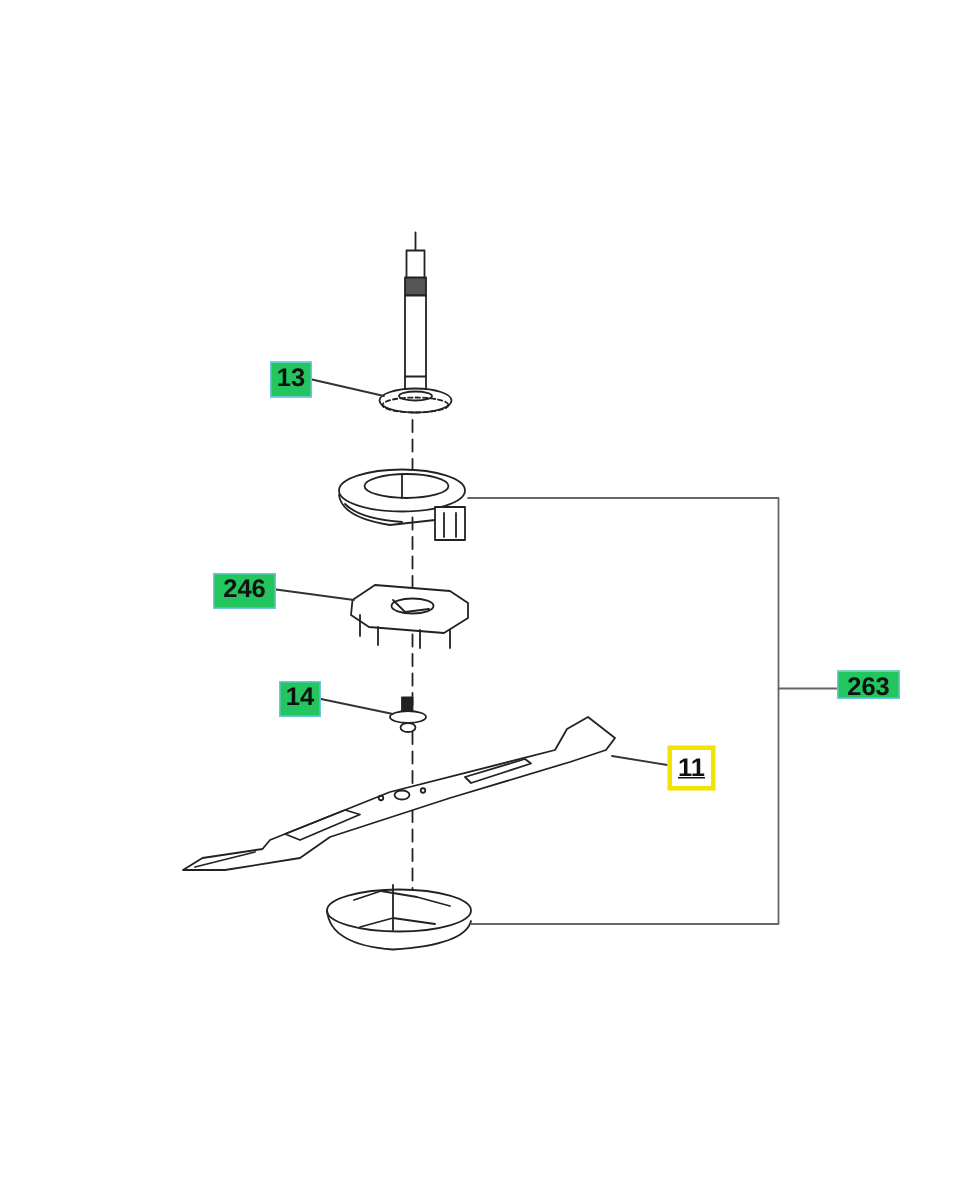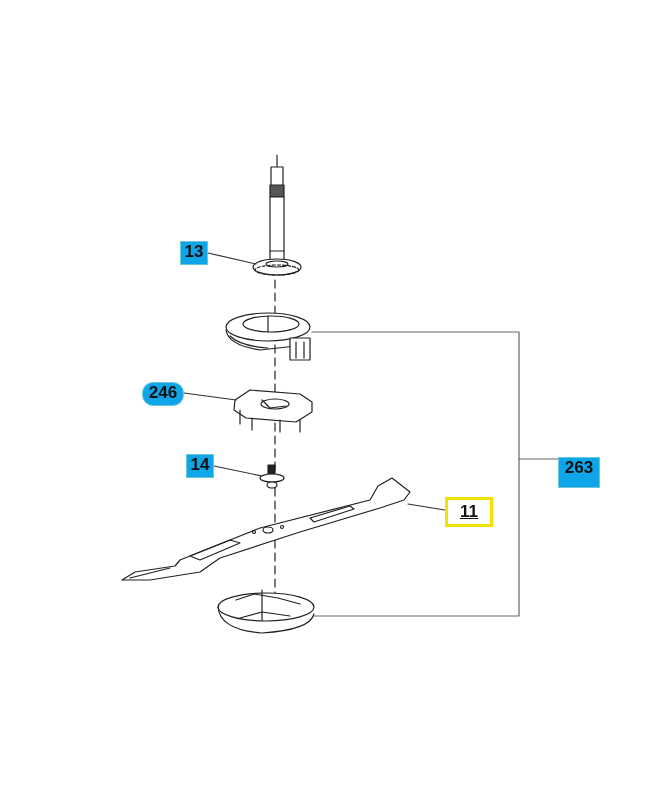--- a/index.html
+++ b/index.html
@@ -1,18 +1,18 @@
 <!DOCTYPE html>
 <html><head>
 <meta charset="utf-8">
 <style>
   html,body{margin:0;padding:0;background:#ffffff;}
   body{width:652px;height:800px;position:relative;overflow:hidden;font-family:"Liberation Sans",sans-serif;}
   #diagram{position:absolute;left:0;top:0;width:652px;height:800px;}
-  .callout{position:absolute;box-sizing:border-box;border:1.5px solid #6cc8d8;background:#0ea5e9;
+  .callout{position:absolute;box-sizing:border-box;border:1.5px solid #6cc8d8;background:#22c55e;
     font-family:"Liberation Sans",sans-serif;font-weight:bold;font-size:17px;color:#111;
     line-height:20px;padding:0 2px;text-align:center;cursor:pointer;}
   .callout.hl{border:3px solid #f2e400;background:#fff;}
 </style>
 </head>
 <body>
 
 <svg id="diagram" viewBox="0 0 652 800" xmlns="http://www.w3.org/2000/svg">
   <g fill="none" stroke="#222" stroke-width="1.2" stroke-linejoin="round" stroke-linecap="round">
 
@@ -78,16 +78,16 @@
     <line x1="184" y1="393" x2="236" y2="400" stroke="#333"></line>
     <line x1="214" y1="466" x2="262" y2="476" stroke="#333"></line>
     <line x1="408" y1="504" x2="445" y2="510" stroke="#333"></line>
 
     <polyline points="312,332 519,332 519,616 314,616" stroke="#666"></polyline>
     <line x1="519" y1="459" x2="558" y2="459" stroke="#666"></line>
   </g>
 </svg>
 
 <div class="callout" style="left:180px;top:241px;width:28px;height:24px;">13</div>
-<div class="callout" style="left:142px;top:382px;width:42px;height:24px;border-radius:11px;">246</div>
+<div class="callout" style="left:142px;top:382px;width:42px;height:24px;">246</div>
 <div class="callout" style="left:186px;top:454px;width:28px;height:24px;">14</div>
-<div class="callout hl" style="left:445px;top:497px;width:48px;height:30px;line-height:24px;text-decoration:underline;">11</div>
-<div class="callout" style="left:558px;top:447px;width:42px;height:31px;margin-top:10px;">263</div>
+<div class="callout hl" style="left:445px;top:497px;width:32px;height:30px;line-height:24px;text-decoration:underline;">11</div>
+<div class="callout" style="left:558px;top:447px;width:42px;height:19px;">263</div>
 
 </body></html>

